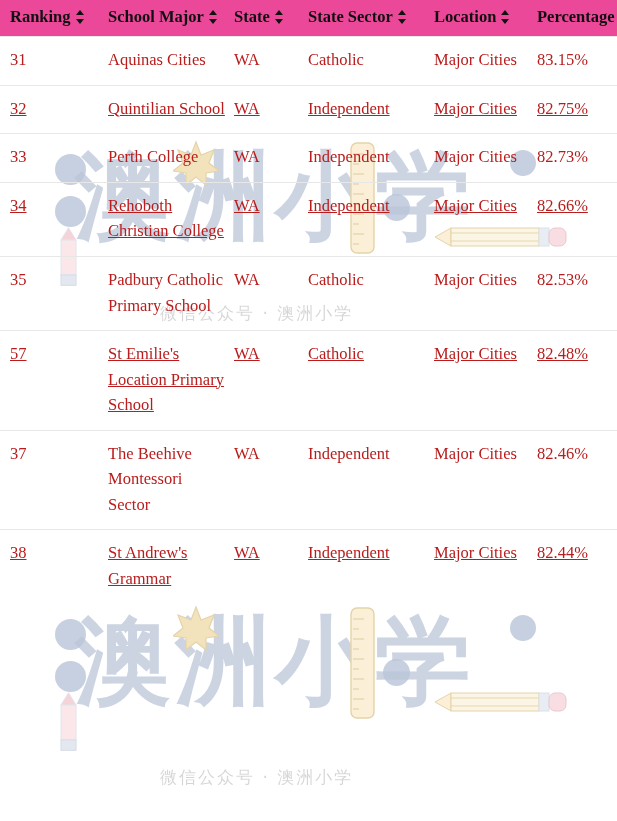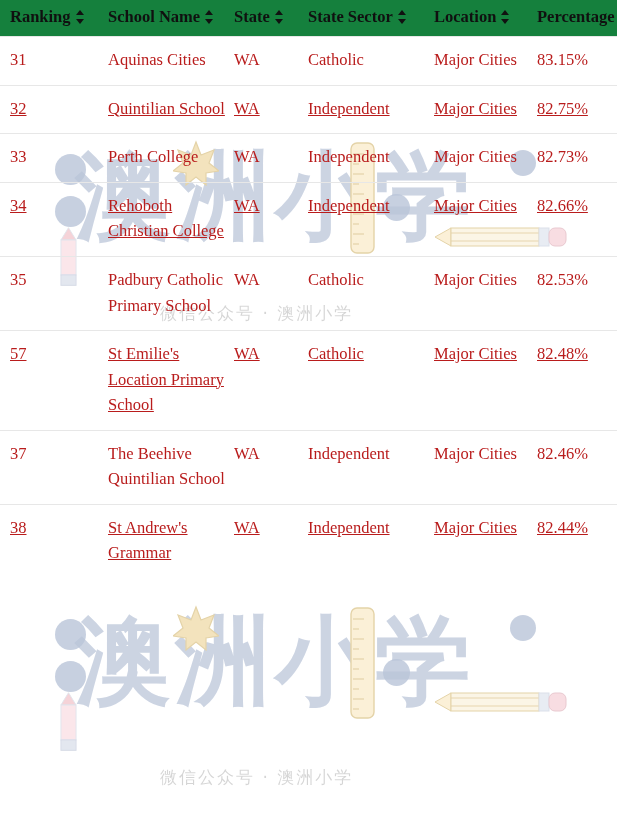--- a/index.html
+++ b/index.html
@@ -83,21 +83,21 @@
 
   
   table.rank-table {
     position: relative;
     z-index: 3;
     border-collapse: collapse;
     width: 617px;
     table-layout: fixed;
   }
   table.rank-table thead th {
-    background: #15803d;
+    background: #ec4899;
     font-weight: 700;
     font-size: 16.5px;
     text-align: left;
     vertical-align: middle;
     padding: 7px 4px 9px 4px;
     line-height: 1.22;
     border: none;
     color: #101010;
     margin-top: 20px;
   }
@@ -263,21 +263,21 @@
     <thead>
       <tr>
         <th class="col-rank">
           <div class="th-inner">
             <span class="th-label">Ranking</span>
             <span class="sort-icon"></span>
           </div>
         </th>
         <th class="col-name">
           <div class="th-inner">
-            <span class="th-label">School Name</span>
+            <span class="th-label">School Major</span>
             <span class="sort-icon"></span>
           </div>
         </th>
         <th class="col-state">
           <div class="th-inner">
             <span class="th-label">State</span>
             <span class="sort-icon"></span>
           </div>
         </th>
         <th class="col-sector">
@@ -419,21 +419,21 @@
           </td>
           <td class="col-pct">
             <span class="cell-text">82.48%</span>
           </td>
         </tr>
         <tr class="row-odd">
           <td class="col-rank">
             <span class="cell-text">37</span>
           </td>
           <td class="col-name">
-            <span class="cell-text">The Beehive Quintilian School</span>
+            <span class="cell-text">The Beehive Montessori Sector</span>
           </td>
           <td class="col-state">
             <span class="cell-text">WA</span>
           </td>
           <td class="col-sector">
             <span class="cell-text">Independent</span>
           </td>
           <td class="col-loc">
             <span class="cell-text">Major Cities</span>
           </td>

